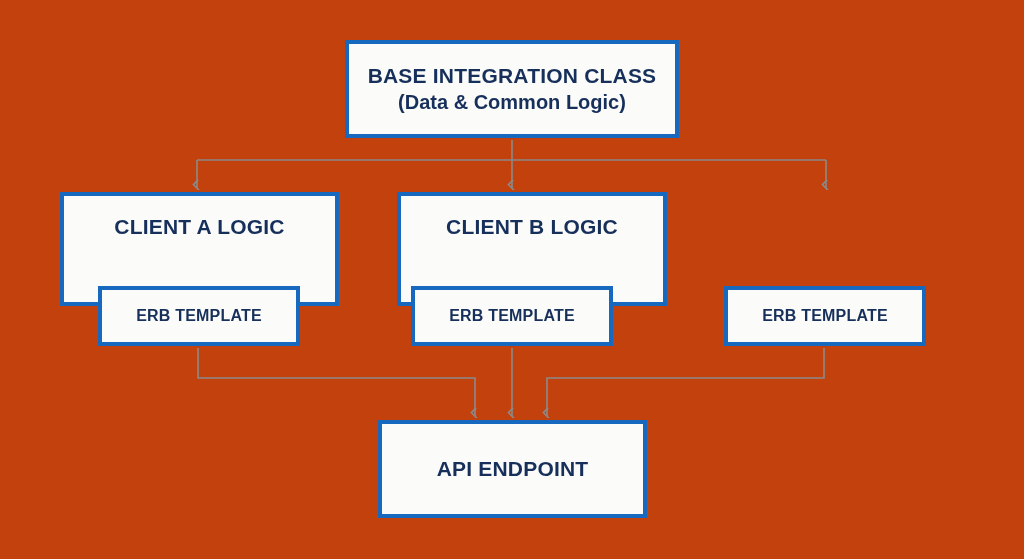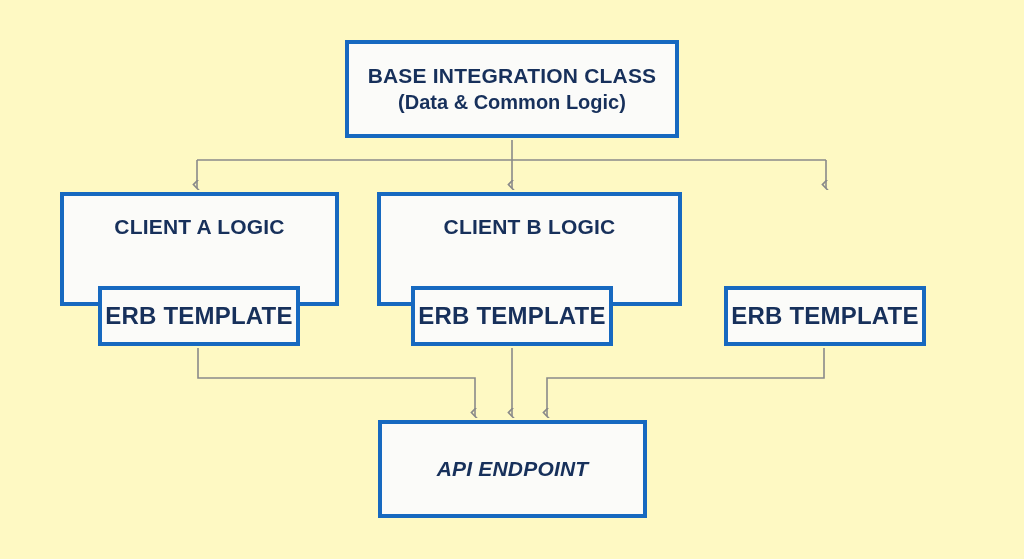--- a/index.html
+++ b/index.html
@@ -11,21 +11,21 @@
     width: 1024px;
     height: 559px;
     background: #f8f8f6;
     font-family: "Liberation Sans", sans-serif;
     overflow: hidden;
   }
   #diagram-canvas {
     position: relative;
     width: 1024px;
     height: 559px;
-    background: #fef9c3;
+    background: #c2410c;
   }
   #connectors-layer {
     position: absolute;
     left: 0;
     top: 0;
     width: 1024px;
     height: 559px;
     pointer-events: none;
     z-index: 1;
   }
@@ -66,23 +66,23 @@
     width: 334px;
     height: 98px;
   }
   #node-client-a {
     left: 60px;
     top: 192px;
     width: 279px;
     height: 114px;
   }
   #node-client-b {
-    left: 377px;
+    left: 397px;
     top: 192px;
-    width: 305px;
+    width: 270px;
     height: 114px;
   }
   #node-client-c {
     left: 685px;
     top: 192px;
     width: 279px;
     height: 114px;
   }
   .node-client .node-title {
     margin-bottom: 44px;
@@ -102,28 +102,27 @@
   #node-erb-c {
     left: 724px;
     top: 286px;
     width: 202px;
     height: 60px;
   }
   .node-erb {
     z-index: 3;
   }
   .node-erb .node-title {
-    font-size: 24px;
+    font-size: 16px;
   }
   #node-api {
     left: 378px;
     top: 420px;
     width: 269px;
     height: 98px;
-    font-style: italic;
   }
 </style>
 </head>
 <body>
 
 <div id="diagram-canvas">
 
   <svg id="connectors-layer" viewBox="0 0 1024 559" width="1024" height="559" aria-hidden="true">
     <defs>
       <marker id="arrowhead" markerWidth="10" markerHeight="10" refX="8.4" refY="4" orient="auto" markerUnits="userSpaceOnUse">

